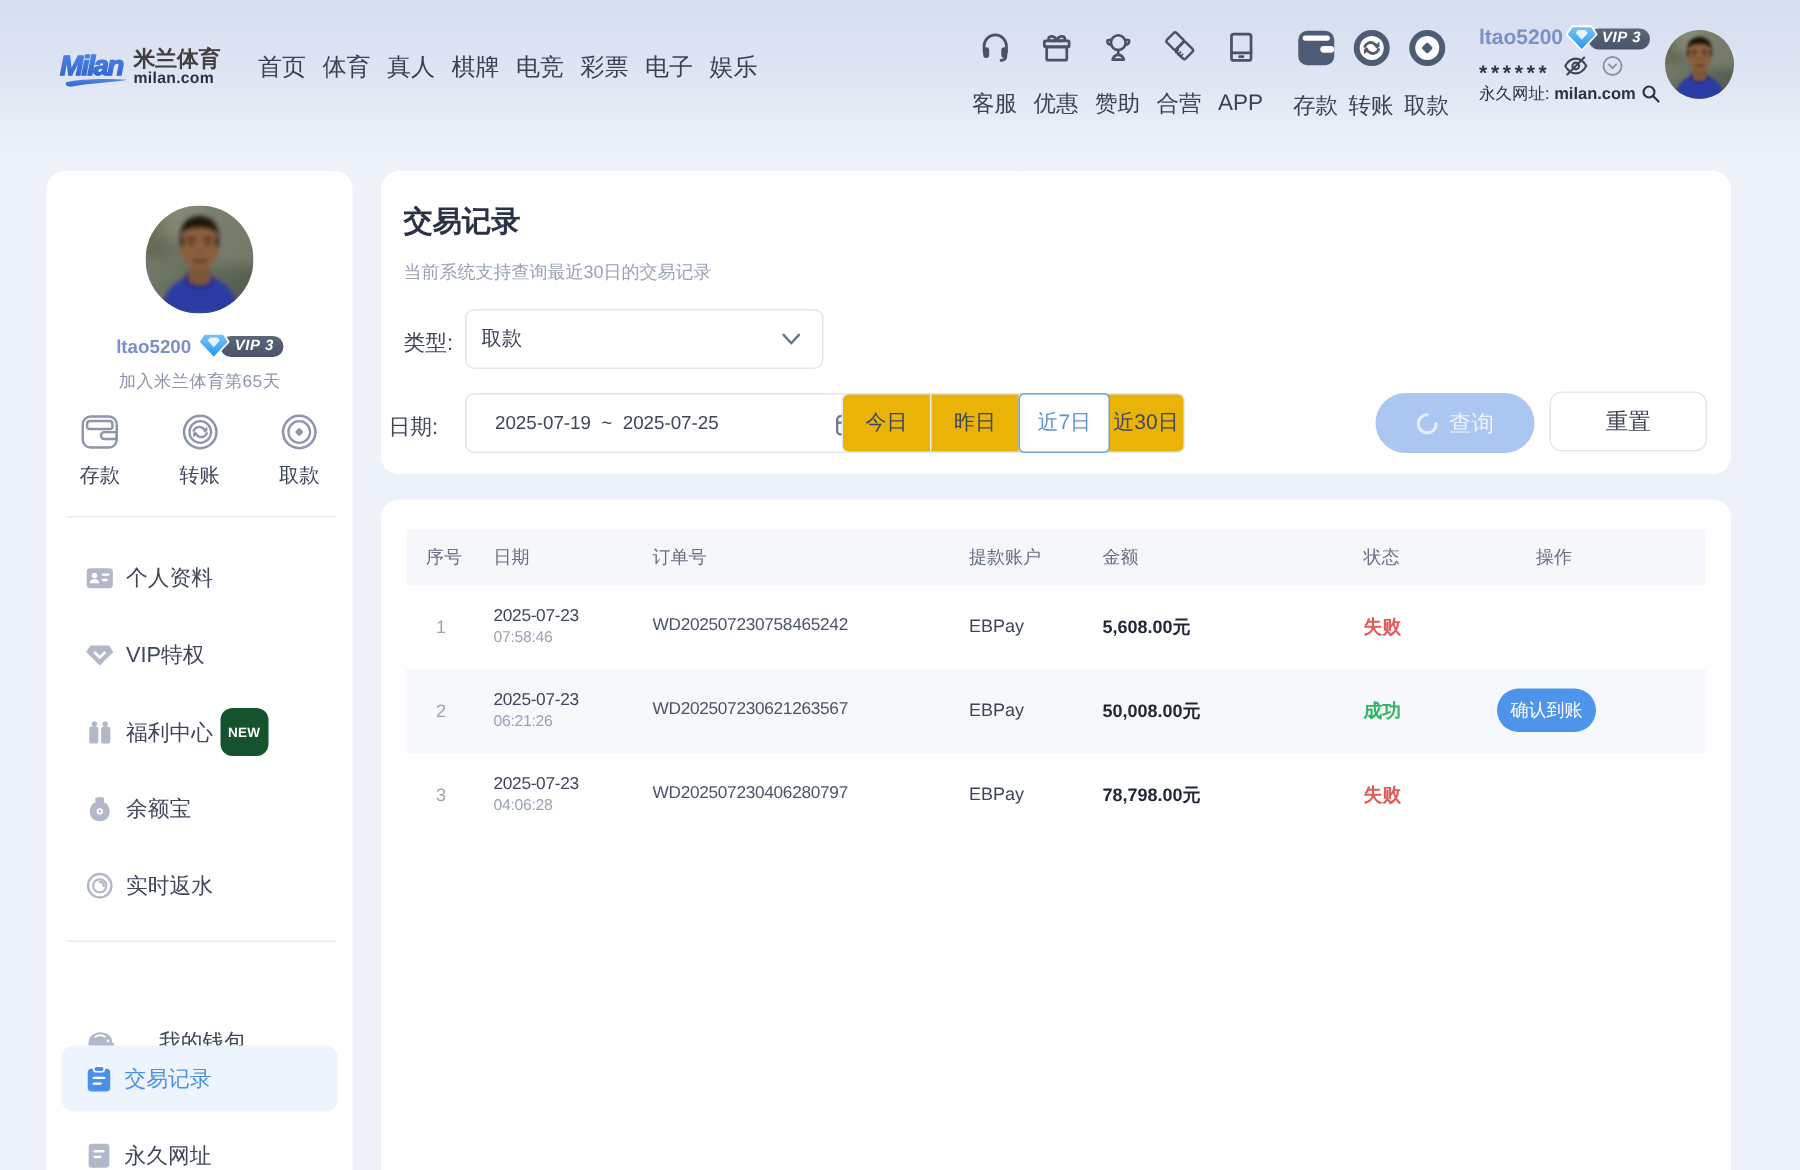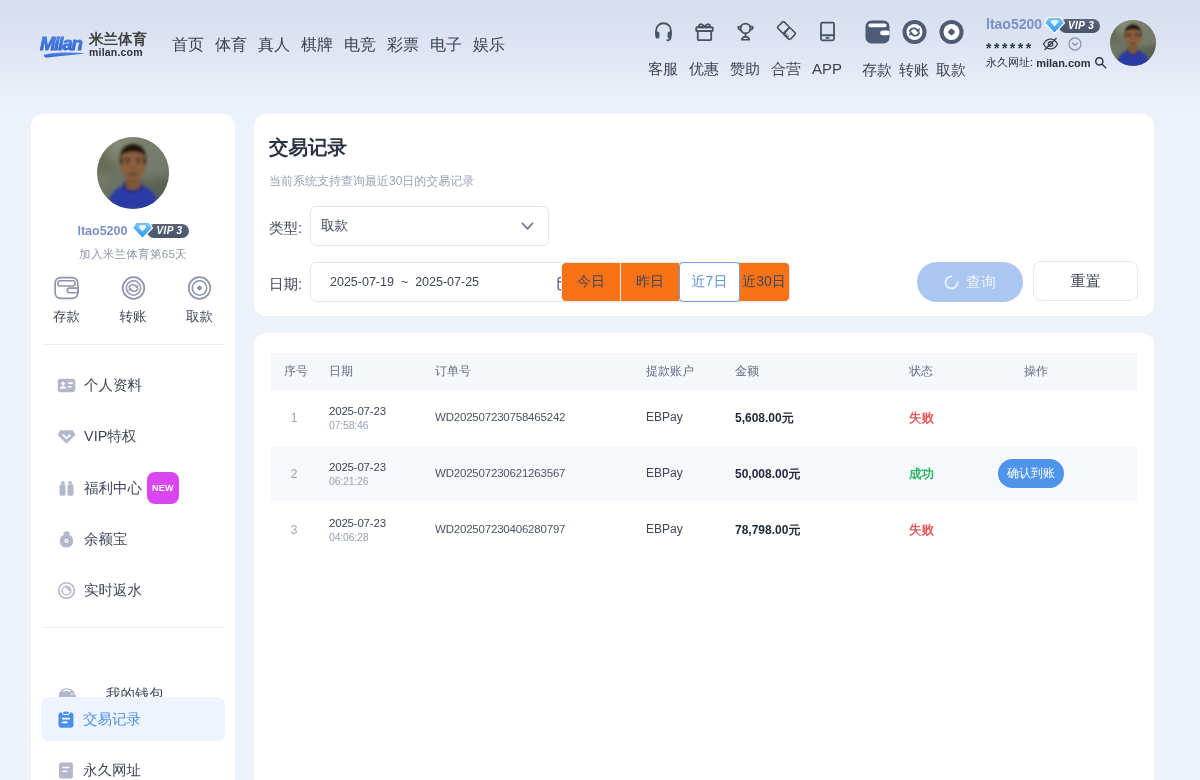--- a/index.html
+++ b/index.html
@@ -35,27 +35,27 @@
 .qrow { position:absolute; left:31px; top:276px; width:204px; display:flex; justify-content:space-between; padding:0 22px; }
 .qit { text-align:center; }
 .qit svg { display:block; margin:0 auto; }
 .qit .lb { margin-top:8px; font-size:13.5px; color:#3f4659; }
 .sdiv { position:absolute; left:44px; width:180px; height:1px; background:#eaecf2; }
 .mitem { position:absolute; left:10px; width:184px; height:44px; display:flex; align-items:center; border-radius:8px; }
 .mitem svg { margin-left:16px; }
 .mitem .t { margin-left:8px; font-size:14.5px; color:#3f4659; }
 .mitem.act { background:#eef4fe; }
 .mitem.act .t { color:#4a90e8; }
-.newb { margin-left:5px; background:#d946ef; color:#fff; font-size:9px; font-weight:bold; border-radius:8px; padding:11px 5px; letter-spacing:0.2px; }
+.newb { margin-left:5px; background:#14532d; color:#fff; font-size:9px; font-weight:bold; border-radius:8px; padding:11px 5px; letter-spacing:0.2px; }
 
 .f-title { position:absolute; left:269px; top:134px; font-size:19.5px; font-weight:bold; color:#2b3246; }
 .f-sub { position:absolute; left:269px; top:173px; font-size:12px; color:#99a1b4; }
 .f-lb { position:absolute; font-size:14.5px; color:#3f4659; }
 .inpbox { position:absolute; border:1px solid #e2e6ef; border-radius:6px; background:#fff; display:flex; align-items:center; }
-.seg { position:absolute; left:561px; top:262px; width:229px; height:40px; border:1px solid #e3e7f0; border-radius:5px; display:flex; background:#f97316; }
+.seg { position:absolute; left:561px; top:262px; width:229px; height:40px; border:1px solid #e3e7f0; border-radius:5px; display:flex; background:#eab308; }
 .seg .s { width:59px; display:flex; align-items:center; justify-content:center; font-size:14px; color:#3f4659; border-right:1px solid #eceff5; }
 .seg .s:last-child { border-right:none; flex:1; }
 .seg .s.on { border:1px solid #6ba1e2; border-radius:4px; color:#5f93d8; margin:-1px; position:relative; z-index:2; background:#fff; flex:none; width:61px; }
 .btn-q { position:absolute; left:917px; top:262px; width:106px; height:40px; border-radius:20px; background:#abc7f1; display:flex; align-items:center; justify-content:center; color:#eef3fd; font-size:15px; }
 .btn-r { position:absolute; left:1033px; top:261px; width:105px; height:40px; border-radius:8px; background:#fff; border:1px solid #e4e7ee; display:flex; align-items:center; justify-content:center; color:#3f4652; font-size:15px; font-weight:500; }
 
 .thead { position:absolute; left:271px; top:353px; width:866px; height:37px; background:#f5f7fa; display:flex; align-items:center; font-size:12px; color:#646e84; }
 .trow { position:absolute; left:271px; width:866px; height:56px; }
 .trow.z { background:#f7f8fb; }
 .c-idx { position:absolute; left:13px; width:20px; text-align:center; font-size:12px; color:#9ba3b6; }
@@ -390,21 +390,21 @@
 
 <div class="f-title">交易记录</div>
 <div class="f-sub">当前系统支持查询最近30日的交易记录</div>
 <div class="f-lb" style="left:269px;top:219px;">类型:</div>
 <div class="inpbox" style="left:310px;top:206px;width:239px;height:40px;">
     <span style="margin-left:10px;font-size:13.5px;color:#3a4254;">取款</span>
 <svg style="position:absolute;right:14px;top:14px;" width="13" height="11" viewBox="0 0 14 11" fill="none" stroke="#6b7490" stroke-width="1.8" stroke-linecap="round" stroke-linejoin="round">
       <path d="M1.5 2 L7 8 L12.5 2"></path>
     </svg>
   </div>
-<div class="f-lb" style="left:269px;top:275px;">日期:</div>
+<div class="f-lb" style="left:259px;top:275px;">日期:</div>
 <div class="inpbox" style="left:310px;top:262px;width:276px;height:40px;">
     <span style="margin-left:19px;font-size:12.5px;color:#3f4659;">2025-07-19&nbsp; ~&nbsp; 2025-07-25</span>
 <svg style="position:absolute;right:13px;top:12px;" width="15" height="16" viewBox="0 0 16 17" fill="none" stroke="#6b7490" stroke-width="1.6" stroke-linecap="round">
       <rect x="1.2" y="2.6" width="13.6" height="13" rx="2.4"></rect>
       <path d="M5.2 1 v3.4 M10.8 1 v3.4 M1.2 7.2 h13.6"></path>
     </svg>
   </div>
 <div class="seg">
   <div class="s">今日</div>
   <div class="s">昨日</div>

